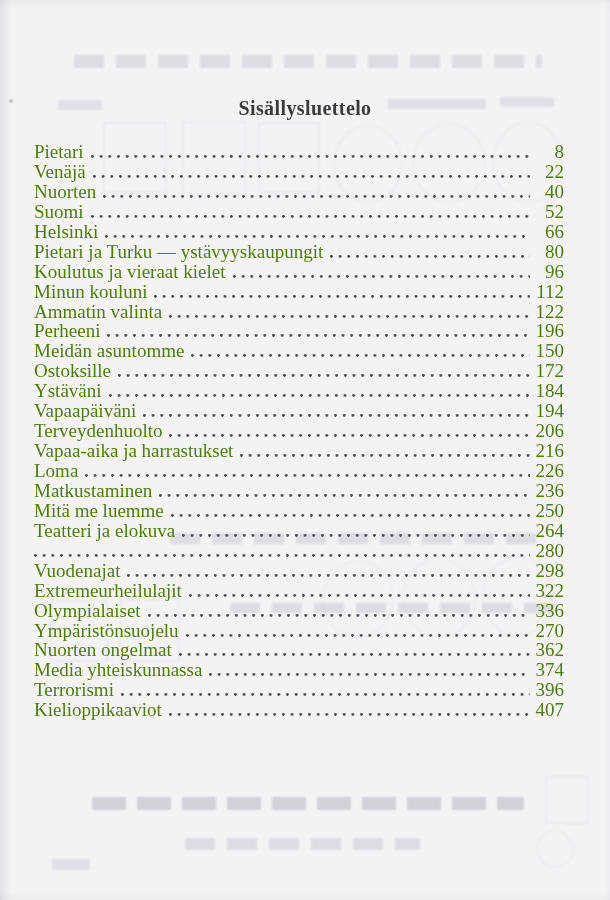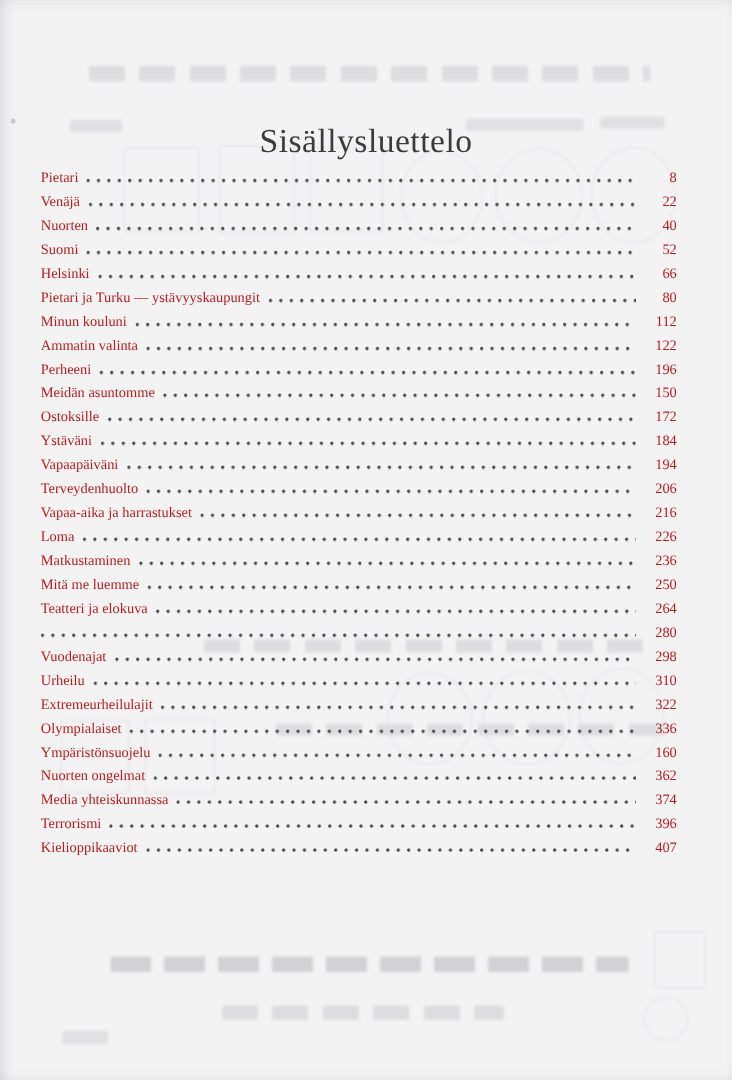--- a/index.html
+++ b/index.html
@@ -72,38 +72,38 @@
   }
 
   
   .title {
     position: absolute;
     z-index: 2;
     top: 84px;
     left: 0;
     width: 100%;
     text-align: center;
-    font-size: 28px;
-    font-weight: normal;
+    font-size: 20px;
+    font-weight: bold;
     letter-spacing: 0.4px;
     color: #3b3b3e;
   }
   .toc {
     position: absolute;
     z-index: 2;
     left: 34px;
     top: 141px;
     width: 530px;
   }
   .toc-row {
     display: flex;
     align-items: baseline;
     height: 19.95px;
-    font-size: 12px;
-    color: #b91c1c;
+    font-size: 19px;
+    color: #4d7c0f;
     white-space: nowrap;
   }
   .toc-label {
     flex: 0 0 auto;
     padding-right: 7px;
   }
   .toc-leader {
     flex: 1 1 auto;
     height: 3px;
     margin-right: 6px;
@@ -182,20 +182,25 @@
       <span class="toc-leader"></span>
       <span class="toc-page">66</span>
     </div>
 
     <div class="toc-row">
       <span class="toc-label">Pietari ja Turku — ystävyyskaupungit</span>
       <span class="toc-leader"></span>
       <span class="toc-page">80</span>
     </div>
 
+    <div class="toc-row">
+      <span class="toc-label">Koulutus ja vieraat kielet</span>
+      <span class="toc-leader"></span>
+      <span class="toc-page">96</span>
+    </div>
 
     <div class="toc-row">
       <span class="toc-label">Minun kouluni</span>
       <span class="toc-leader"></span>
       <span class="toc-page">112</span>
     </div>
 
     <div class="toc-row">
       <span class="toc-label">Ammatin valinta</span>
       <span class="toc-leader"></span>
@@ -273,42 +278,37 @@
       <span class="toc-leader"></span>
       <span class="toc-page">280</span>
     </div>
 
     <div class="toc-row">
       <span class="toc-label">Vuodenajat</span>
       <span class="toc-leader"></span>
       <span class="toc-page">298</span>
     </div>
 
-    <div class="toc-row">
-      <span class="toc-label">Urheilu</span>
-      <span class="toc-leader"></span>
-      <span class="toc-page">310</span>
-    </div>
 
     <div class="toc-row">
       <span class="toc-label">Extremeurheilulajit</span>
       <span class="toc-leader"></span>
       <span class="toc-page">322</span>
     </div>
 
     <div class="toc-row">
       <span class="toc-label">Olympialaiset</span>
       <span class="toc-leader"></span>
       <span class="toc-page">336</span>
     </div>
 
     <div class="toc-row">
       <span class="toc-label">Ympäristönsuojelu</span>
       <span class="toc-leader"></span>
-      <span class="toc-page">160</span>
+      <span class="toc-page">270</span>
     </div>
 
     <div class="toc-row">
       <span class="toc-label">Nuorten ongelmat</span>
       <span class="toc-leader"></span>
       <span class="toc-page">362</span>
     </div>
 
     <div class="toc-row">
       <span class="toc-label">Media yhteiskunnassa</span>

